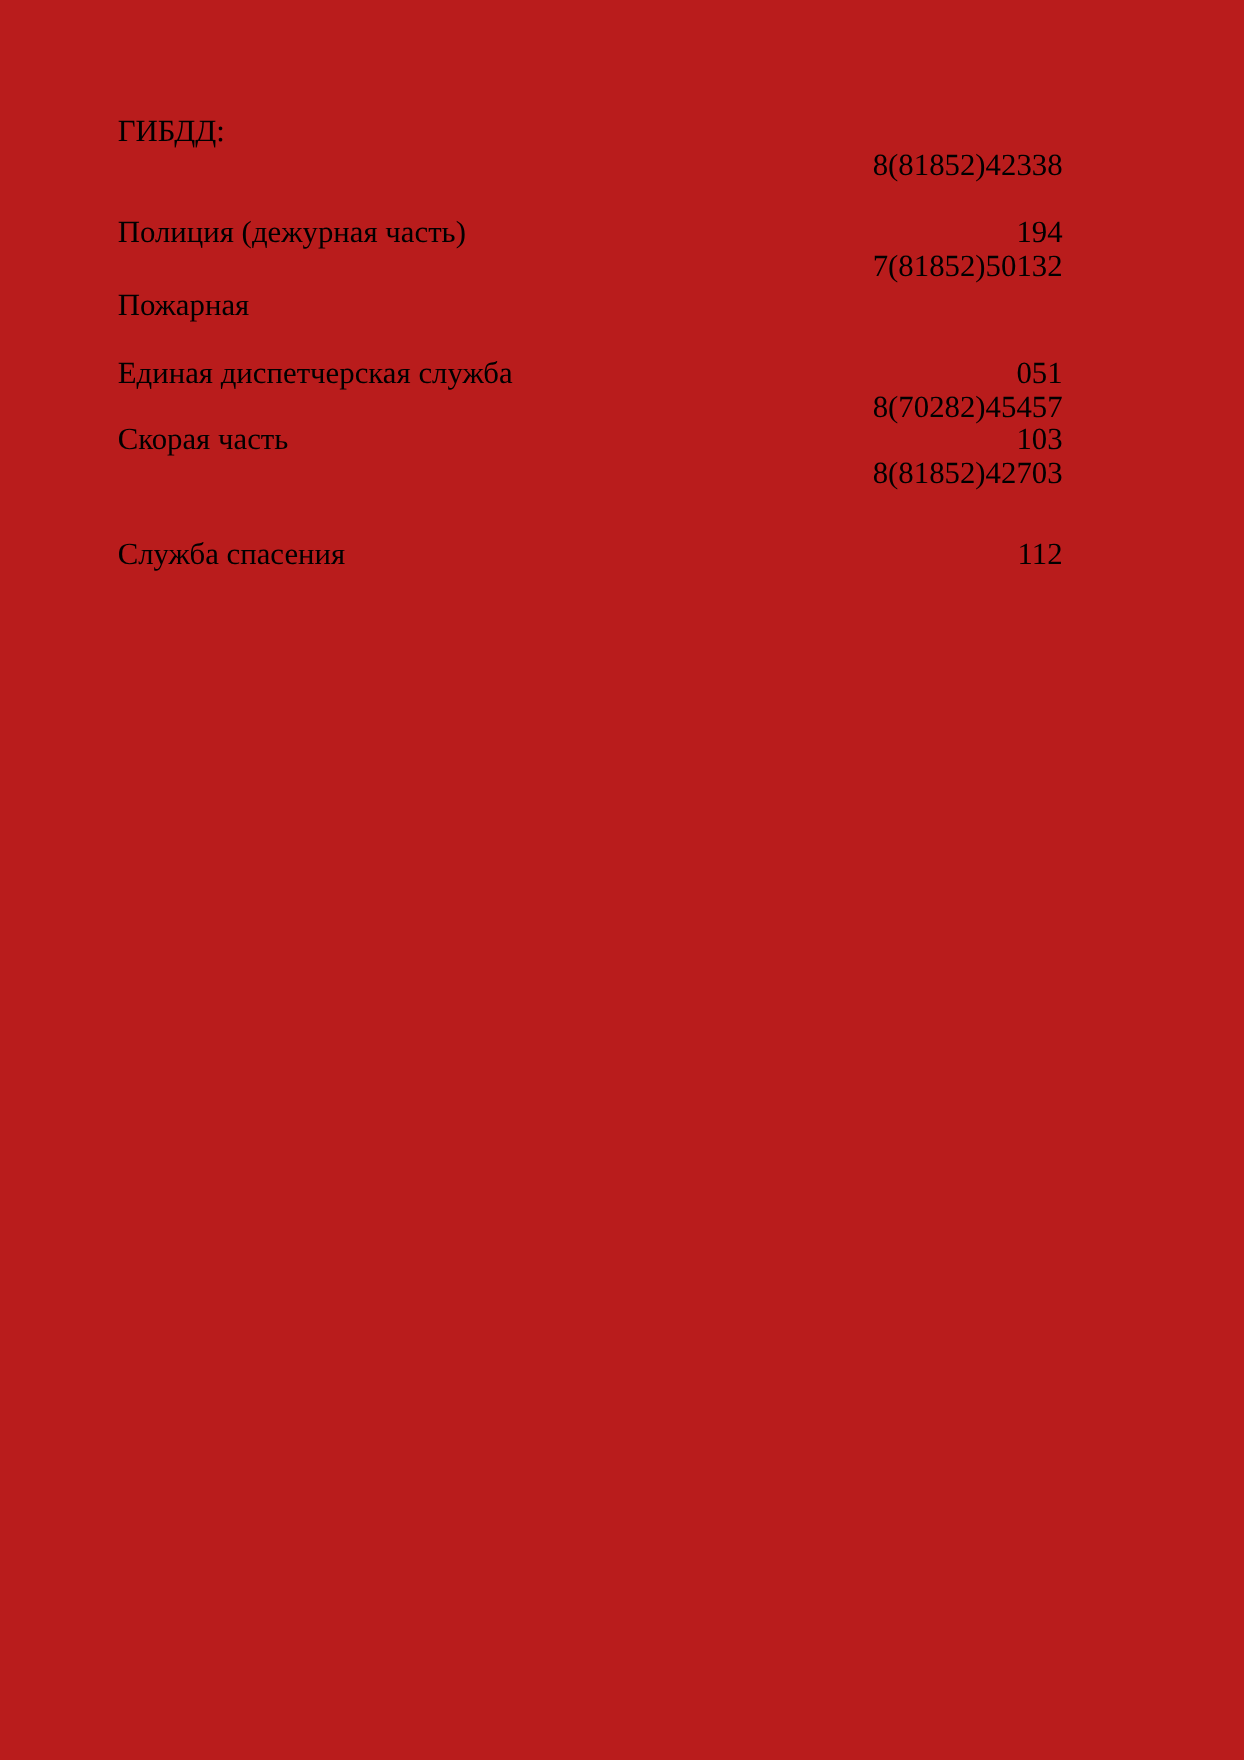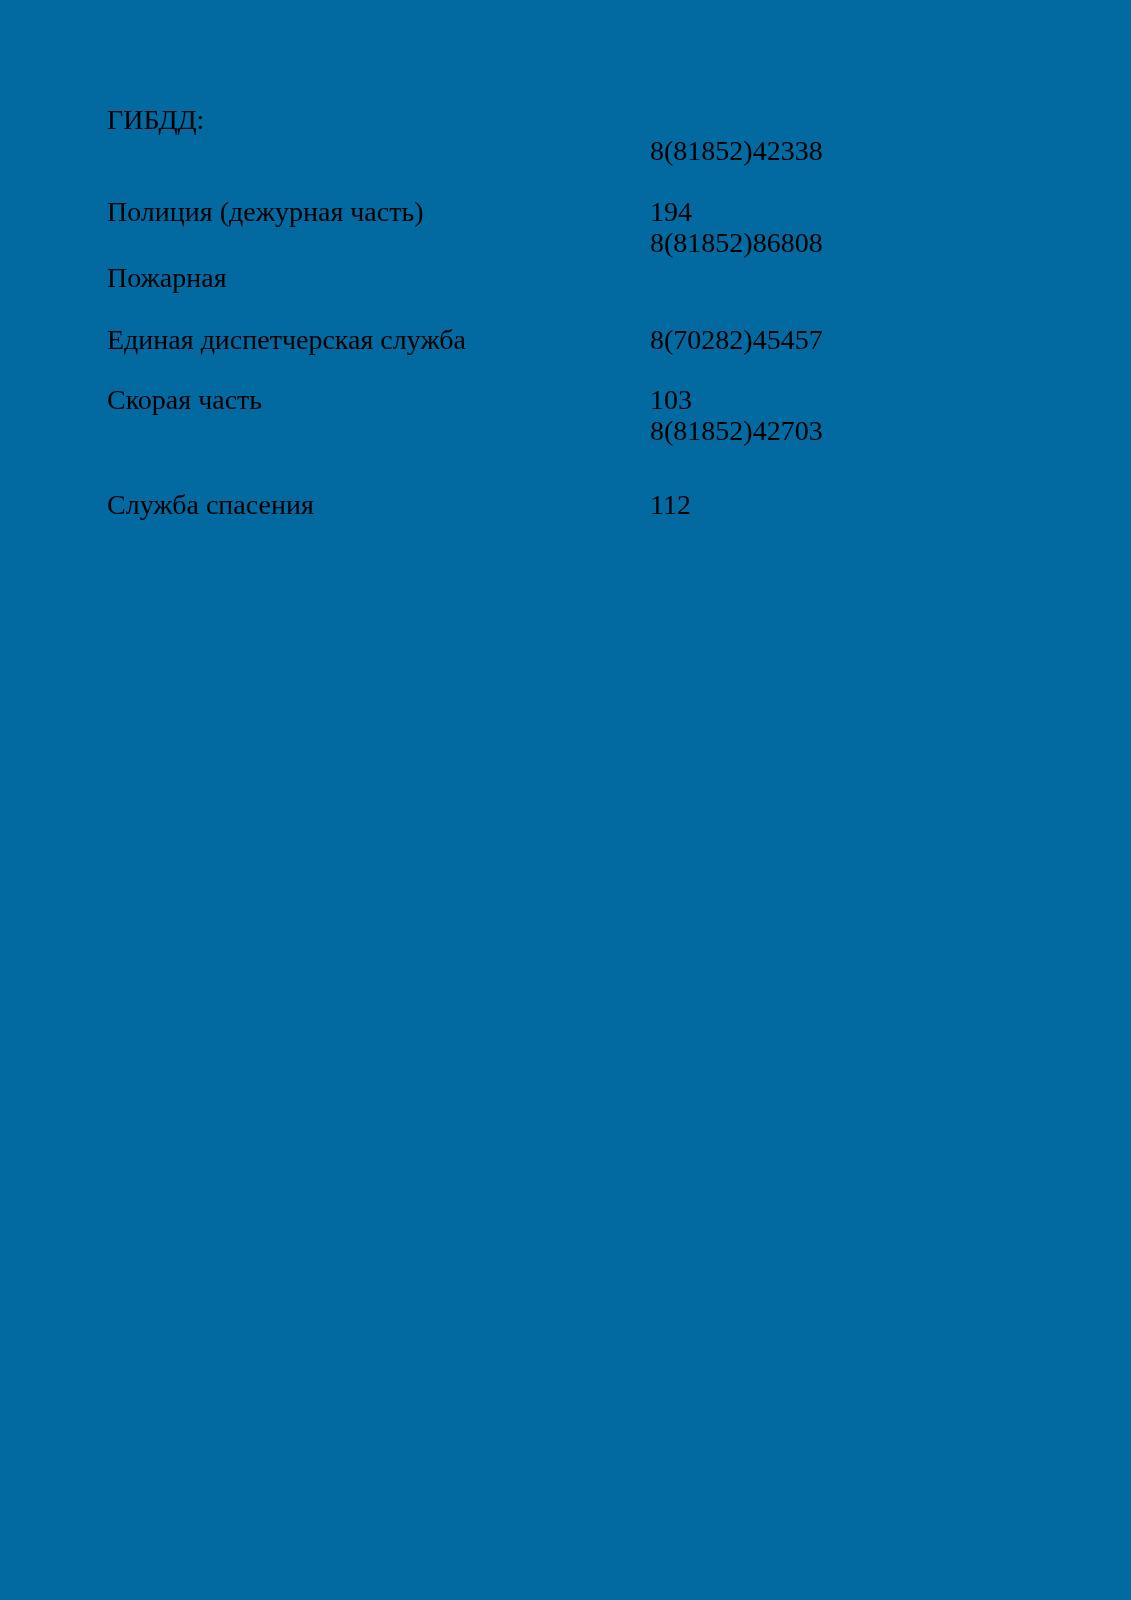--- a/index.html
+++ b/index.html
@@ -4,21 +4,21 @@
 <style>
   html, body {
     margin: 0;
     padding: 0;
     background: #ffffff;
   }
   .page {
     position: relative;
     width: 1131px;
     height: 1600px;
-    background: #0369a1;
+    background: #b91c1c;
     font-family: "Liberation Serif", "DejaVu Serif", serif;
     color: #000000;
     overflow: hidden;
   }
   .row {
     position: absolute;
     left: 0;
     width: 1131px;
   }
   .service-name {
@@ -28,21 +28,21 @@
     height: 31px;
     line-height: 31px;
     font-size: 28px;
     white-space: nowrap;
   }
   .phone-col {
     position: absolute;
     left: 650px;
     top: 0;
     width: 316px;
-    text-align: left;
+    text-align: right;
   }
   .line {
     height: 31px;
     line-height: 31px;
     font-size: 28px;
     white-space: nowrap;
   }
   
   .row-0 { top: 104px; }
   .row-1 { top: 196px; }
@@ -61,33 +61,34 @@
     <div class="phone-col">
       <div class="line"></div>
       <div class="line">8(81852)42338</div>
     </div>
   </div>
 
   <div class="row row-1">
     <div class="service-name">Полиция (дежурная часть)</div>
     <div class="phone-col">
       <div class="line">194</div>
-      <div class="line">8(81852)86808</div>
+      <div class="line">7(81852)50132</div>
     </div>
   </div>
 
   <div class="row row-2">
     <div class="service-name">Пожарная</div>
     <div class="phone-col">
     </div>
   </div>
 
   <div class="row row-3">
     <div class="service-name">Единая диспетчерская служба</div>
     <div class="phone-col">
+      <div class="line">051</div>
       <div class="line">8(70282)45457</div>
     </div>
   </div>
 
   <div class="row row-4">
     <div class="service-name">Скорая часть</div>
     <div class="phone-col">
       <div class="line">103</div>
       <div class="line">8(81852)42703</div>
     </div>

